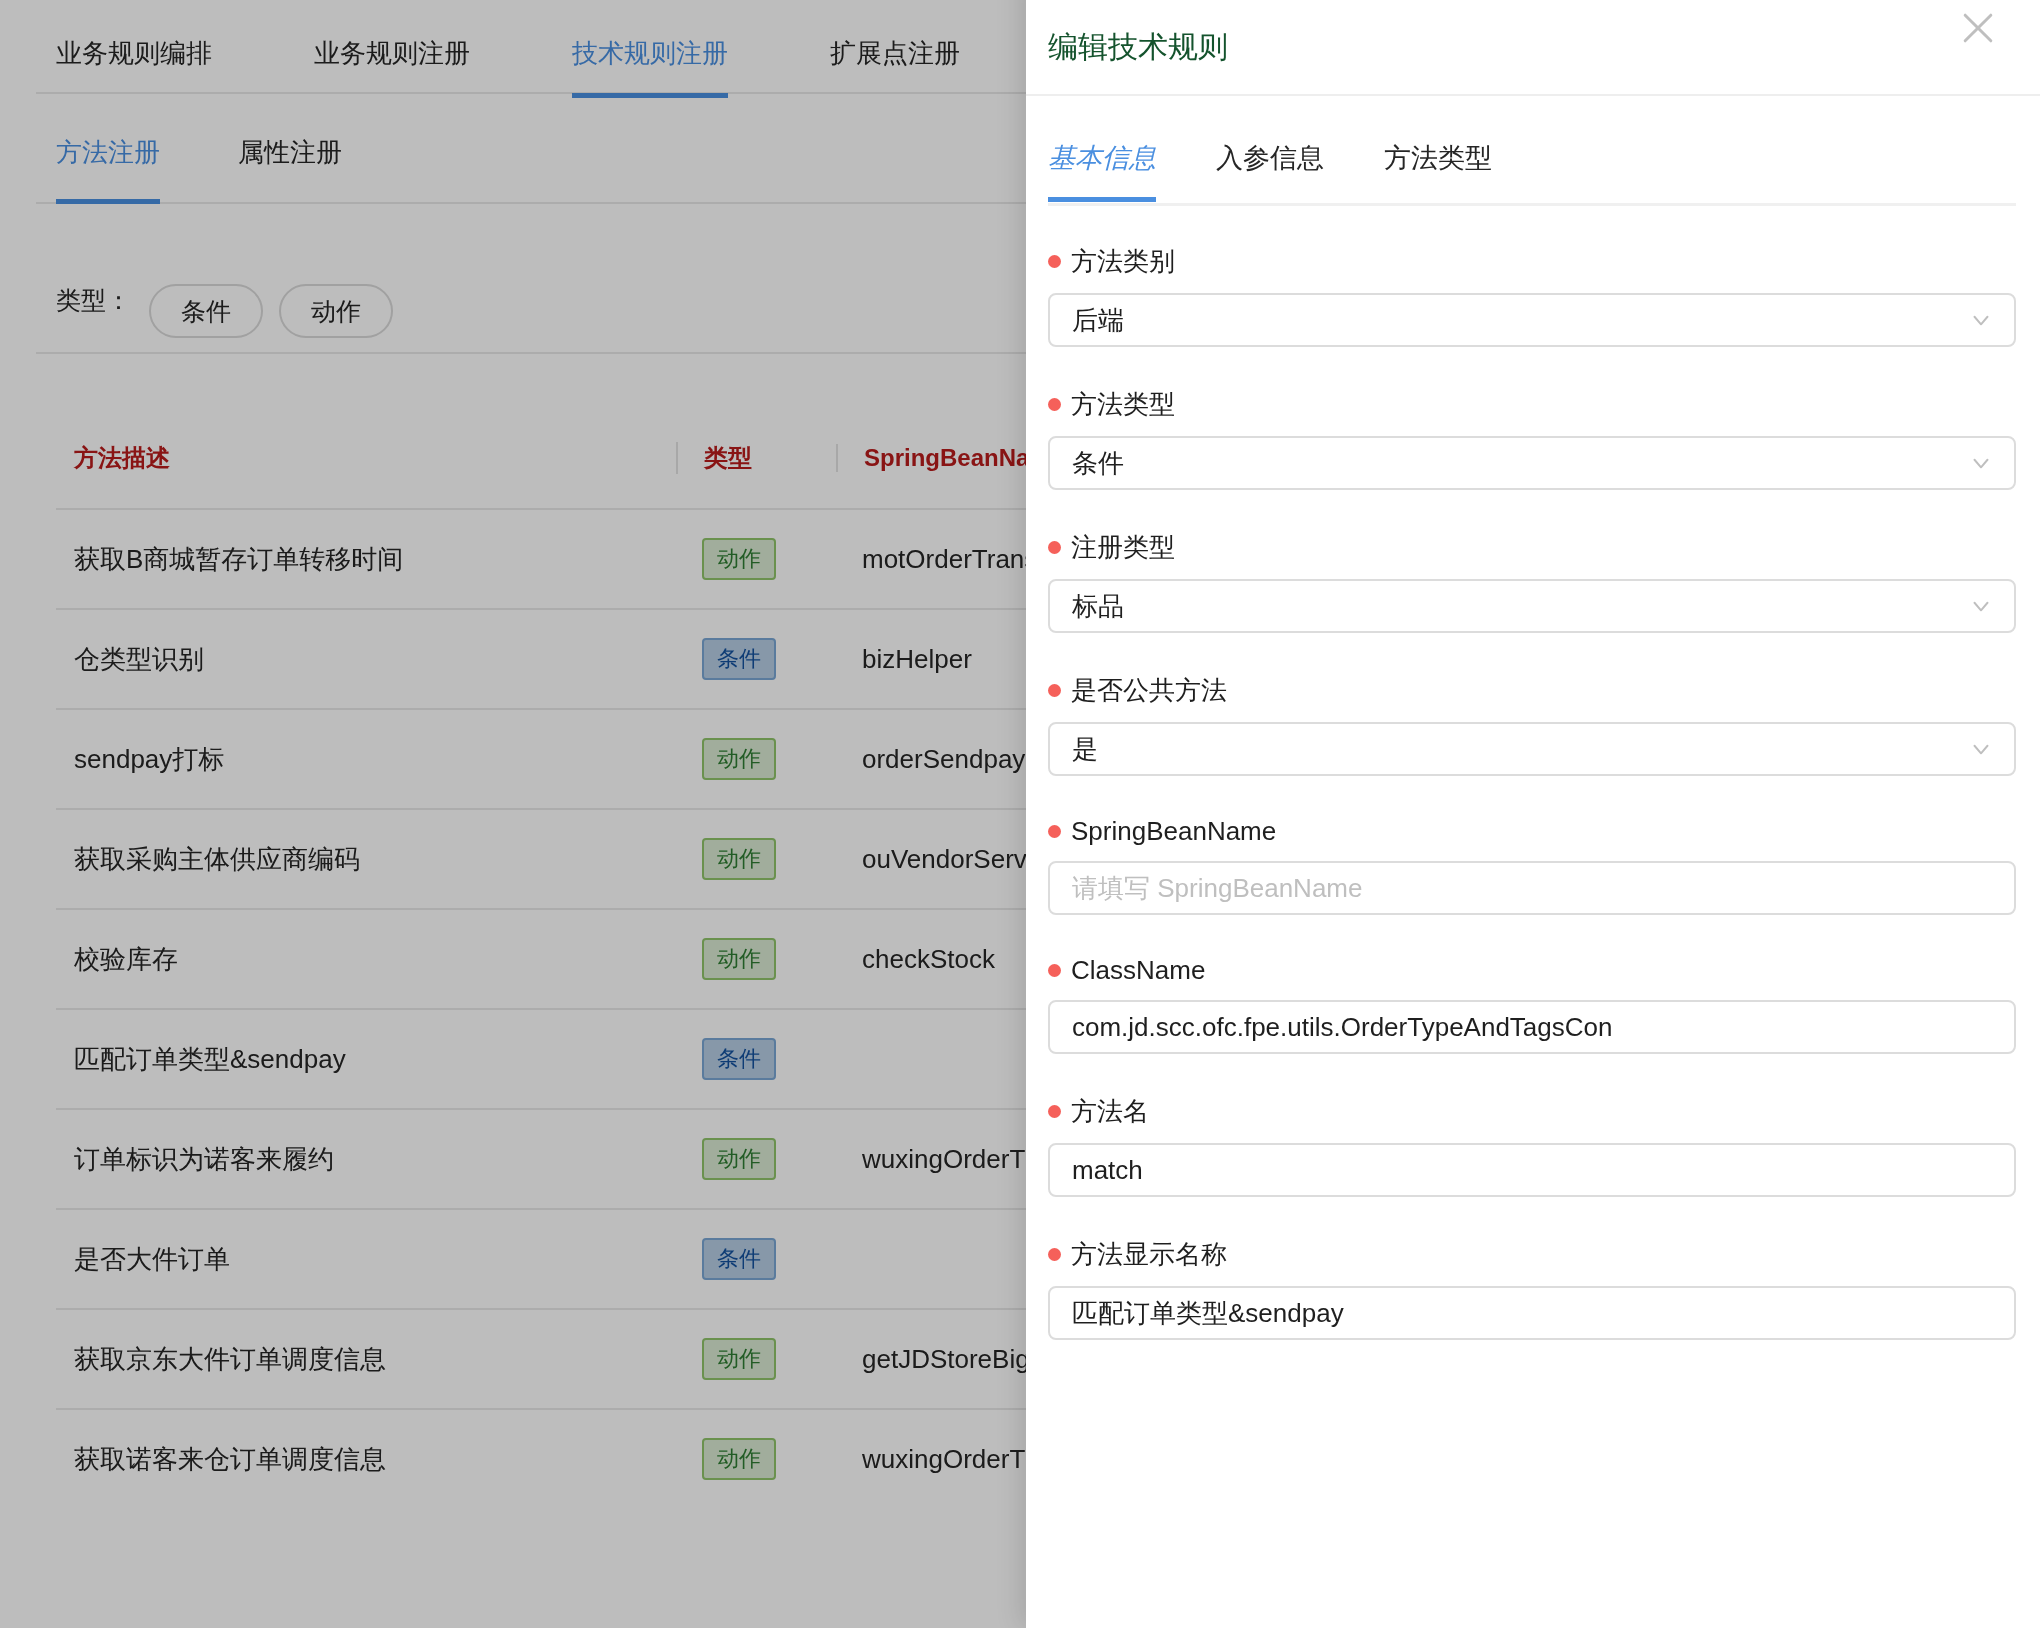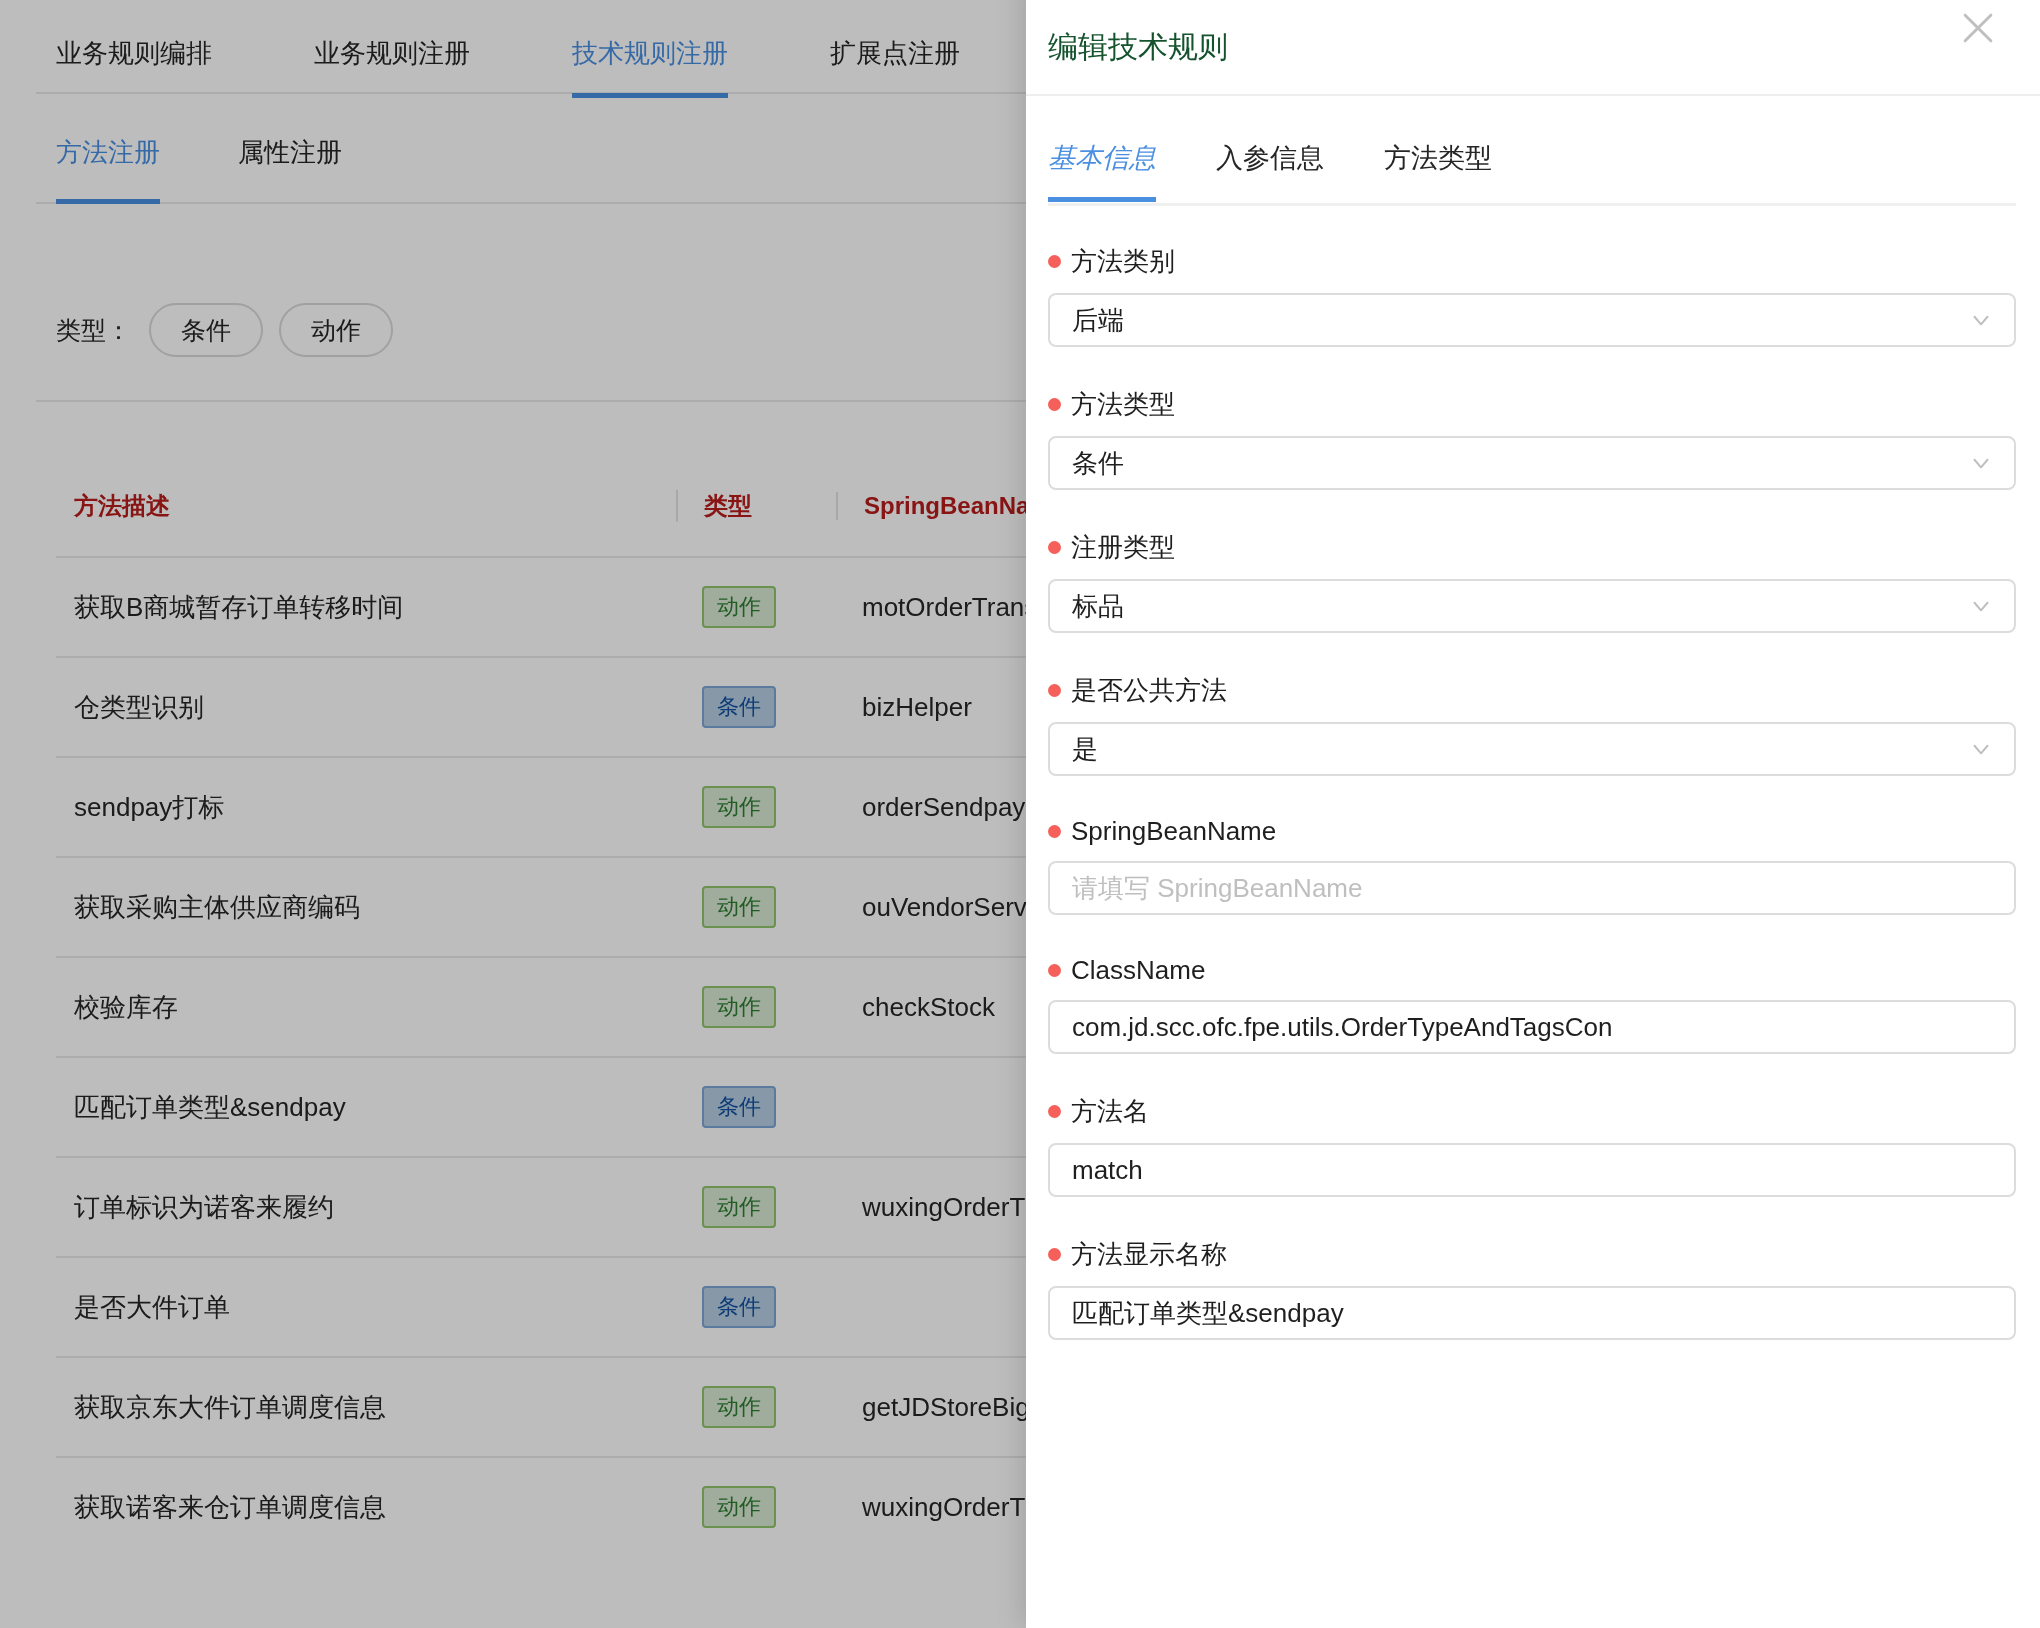--- a/index.html
+++ b/index.html
@@ -83,25 +83,24 @@
     content: "";
     position: absolute;
     left: 0; right: 0; bottom: 0;
     height: 5px;
     background: #4a8fe0;
     z-index: 2;
   }
 
   
   .filterbar {
-    padding: 36px 56px 0 56px;
-    display: flex;
-    align-items: center;
+    padding: 80px 56px 0 56px;
+    display: flex;
+    align-items: flex-start;
     height: 120px;
-    margin-top: 48px;
   }
   .filter-label {
     font-size: 25px;
     color: #262626;
     margin-right: 18px;
     white-space: nowrap;
   }
   .chip {
     display: inline-flex;
     align-items: center;

